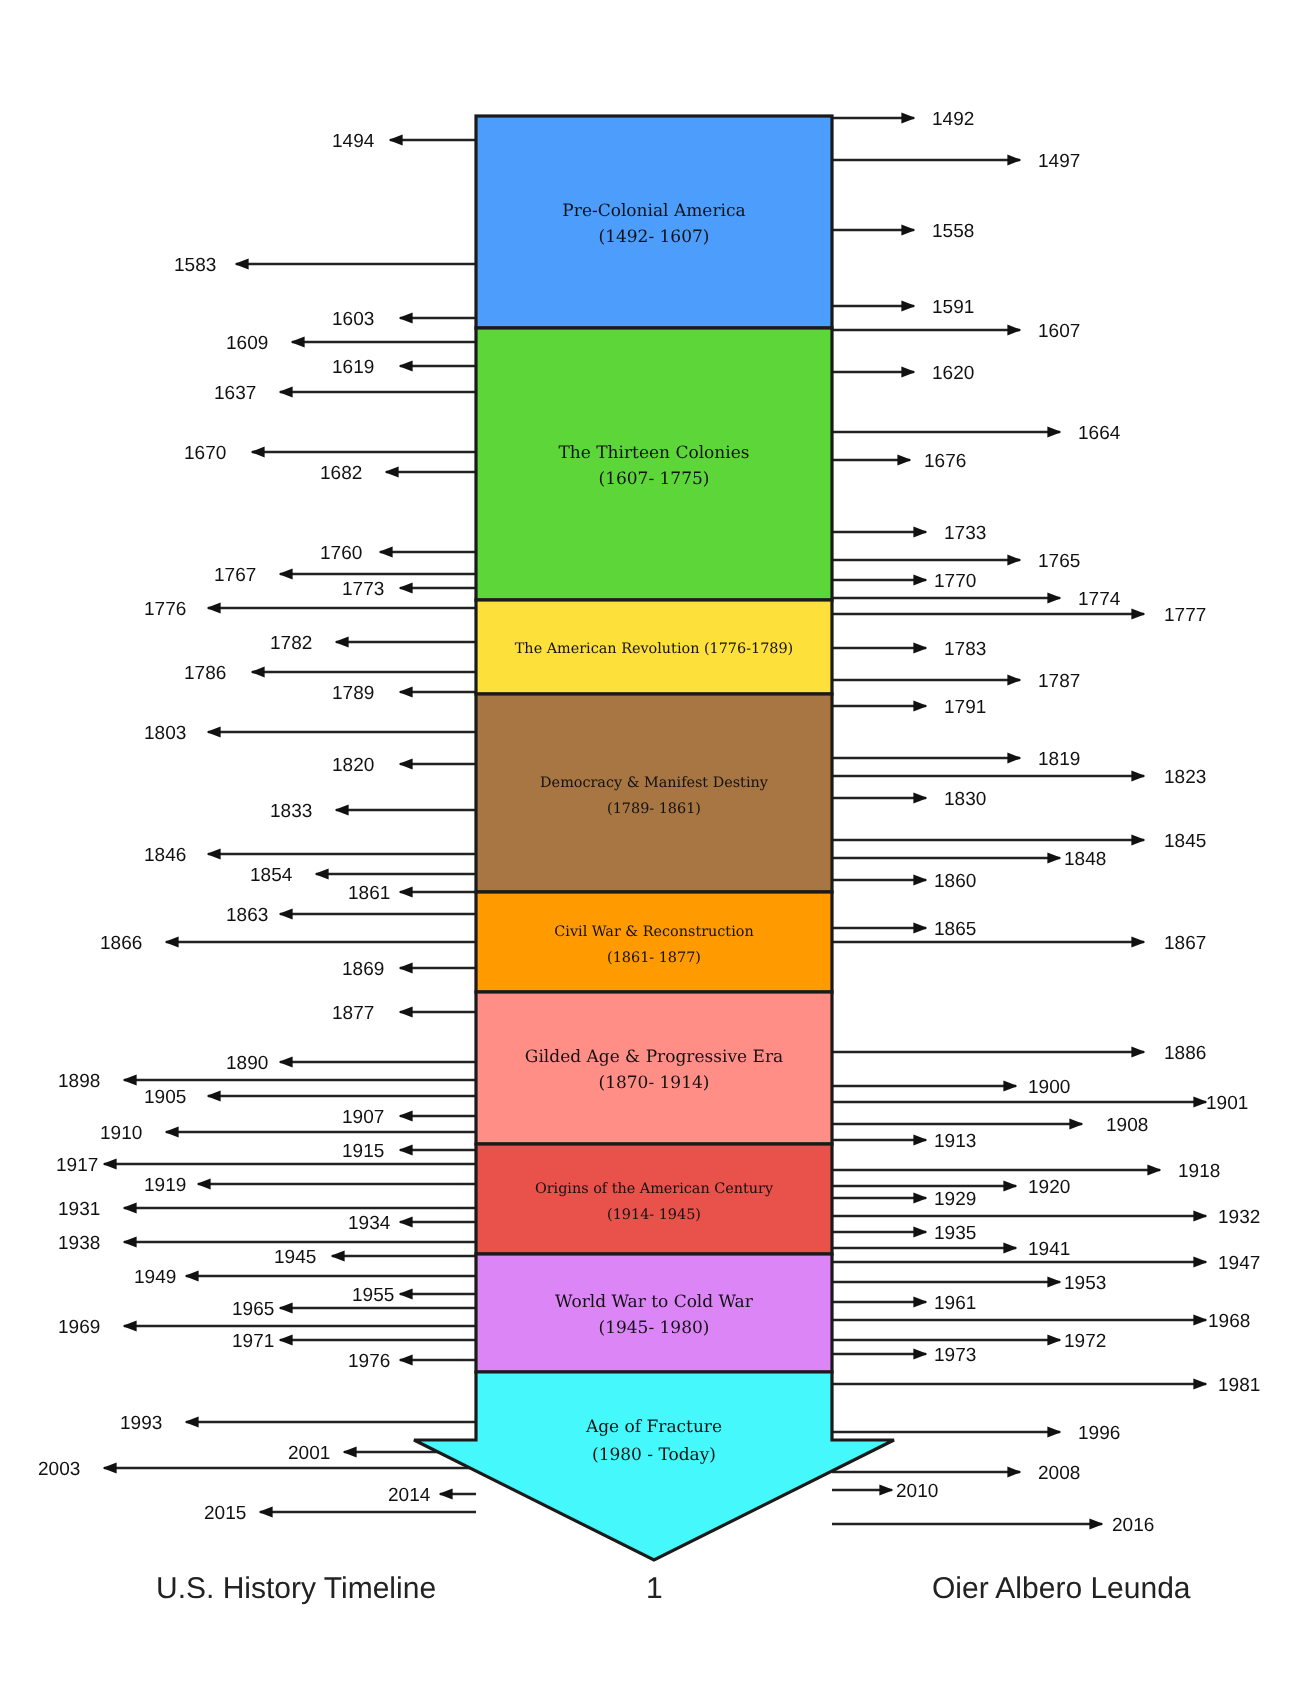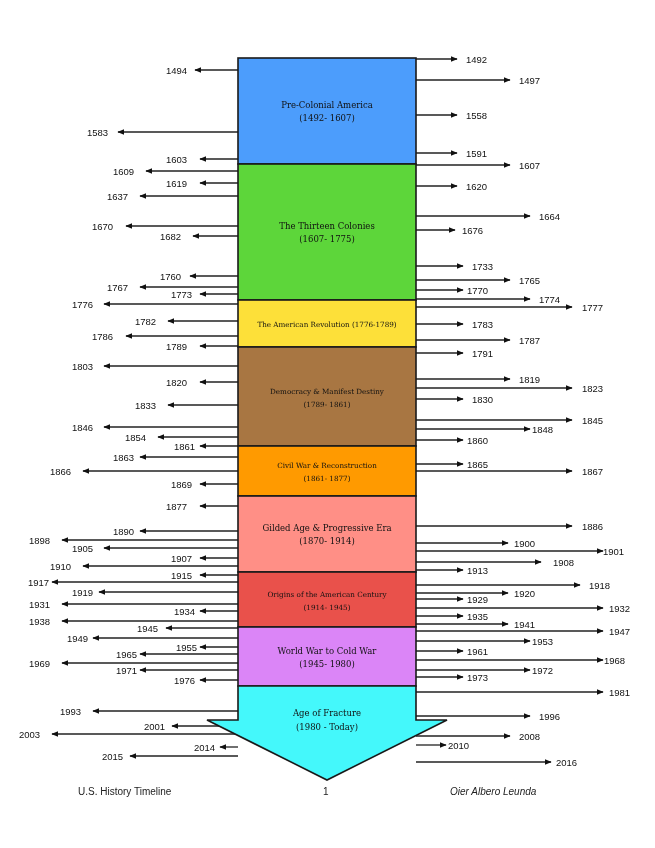--- a/index.html
+++ b/index.html
@@ -1,24 +1,24 @@
 <!DOCTYPE html>
 <html><head>
 <meta charset="utf-8">
 <style>
   html, body { margin: 0; padding: 0; background: #ffffff; }
   body { width: 655px; height: 848px; position: relative; overflow: hidden; font-family: "Liberation Sans", sans-serif; }
   #diagram { position: absolute; left: 0; top: 0; width: 655px; height: 848px; }
   .era-title { font-family: "DejaVu Serif", "Liberation Serif", serif; font-size: 8.5px; fill: #111; }
   .era-title.small { font-size: 7.2px; }
   .year-label { font-family: "Liberation Sans", sans-serif; font-size: 9.5px; fill: #111; }
-  .footer { position: absolute; top: 786px; font-family: "Liberation Sans", sans-serif; font-size: 10px; color: #222; }
+  .footer { position: absolute; top: 786px; font-family: "Liberation Sans", sans-serif; font-size: 15px; color: #222; }
   #footer-left { left: 78px; }
   #footer-center { left: 323px; }
-  #footer-right { left: 450px; font-style: italic; }
+  #footer-right { left: 466px; }
 </style>
 </head>
 <body>
 
 <svg id="diagram" width="655" height="848" viewBox="0 0 655 848" xmlns="http://www.w3.org/2000/svg">
   <defs>
     <marker id="arrowhead" viewBox="0 0 10 10" refX="9" refY="5" markerWidth="7" markerHeight="7" orient="auto-start-reverse" markerUnits="userSpaceOnUse">
       <path d="M0,1 L10,5 L0,9 z" fill="#111"></path>
     </marker>
   </defs>

